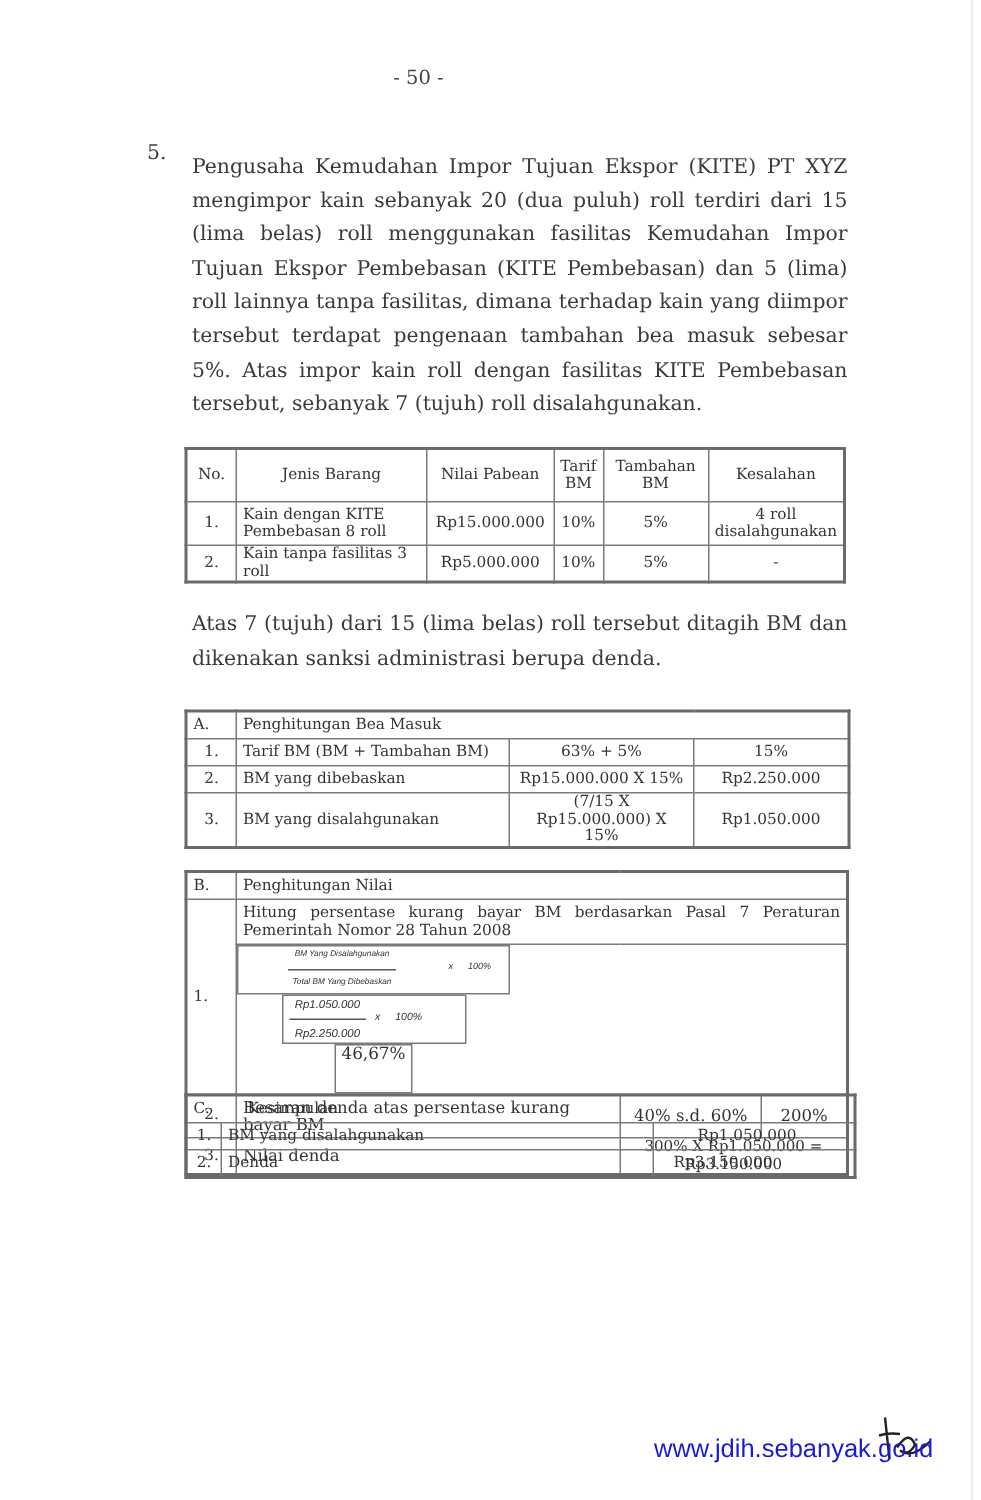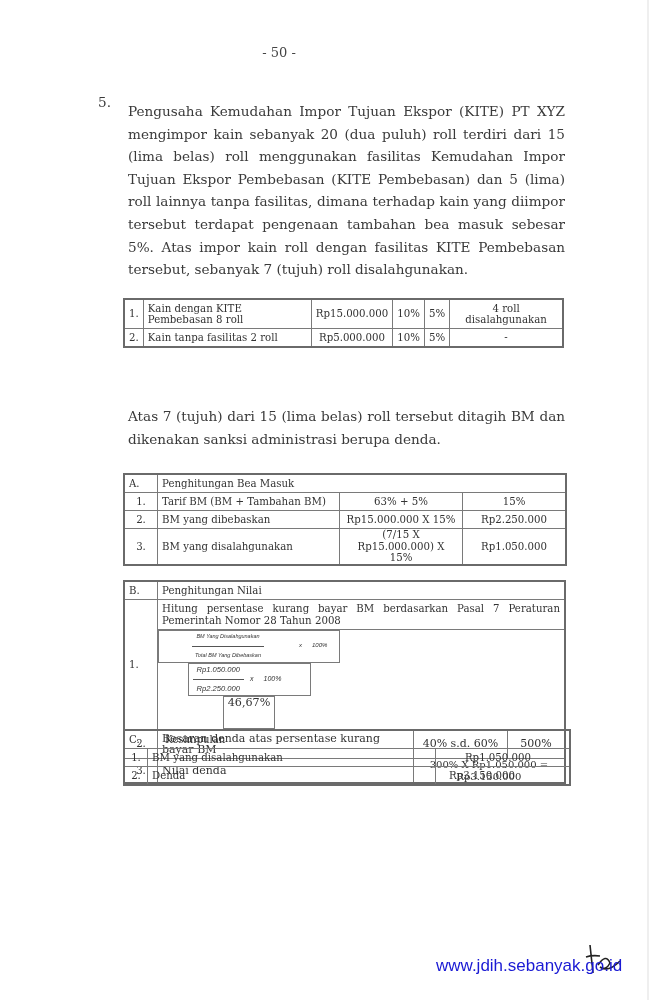--- a/index.html
+++ b/index.html
@@ -55,31 +55,39 @@
 
 <div class="page-edge"></div>
 
 <div class="page-number">- 50 -</div>
 
 <div class="para-num">5.</div>
 <div class="para para1">Pengusaha Kemudahan Impor Tujuan Ekspor (KITE) PT XYZ mengimpor kain sebanyak 20 (dua puluh) roll terdiri dari 15 (lima belas) roll menggunakan fasilitas Kemudahan Impor Tujuan Ekspor Pembebasan (KITE Pembebasan) dan 5 (lima) roll lainnya tanpa fasilitas, dimana terhadap kain yang diimpor tersebut terdapat pengenaan tambahan bea masuk sebesar 5%. Atas impor kain roll dengan fasilitas KITE Pembebasan tersebut, sebanyak 7 (tujuh) roll disalahgunakan.</div>
 
 <table id="t1" class="outer">
   <tbody>
+      <tr class="h">
+    <td class="c" style="width:25px">No.</td>
+    <td class="c" style="width:126px">Jenis Barang</td>
+    <td class="c" style="width:76px">Nilai Pabean</td>
+    <td class="c" style="width:24px">Tarif BM</td>
+    <td class="c" style="width:62px">Tambahan BM</td>
+    <td class="c">Kesalahan</td>
+  </tr>
   <tr class="r1">
     <td class="c">1.</td>
     <td>Kain dengan KITE Pembebasan 8 roll</td>
     <td class="c">Rp15.000.000</td>
     <td class="c">10%</td>
     <td class="c">5%</td>
     <td class="c">4 roll disalahgunakan</td>
   </tr>
   <tr class="r2">
     <td class="c">2.</td>
-    <td>Kain tanpa fasilitas 2 roll</td>
+    <td>Kain tanpa fasilitas 3 roll</td>
     <td class="c">Rp5.000.000</td>
     <td class="c">10%</td>
     <td class="c">5%</td>
     <td class="c">-</td>
   </tr>
 </tbody>
   </table>
 
 <div class="para para2">Atas 7 (tujuh) dari 15 (lima belas) roll tersebut ditagih BM dan dikenakan sanksi administrasi berupa denda.</div>
 
@@ -140,21 +148,21 @@
         <span class="mul">x</span>
         <span class="pct">100%</span>
       </div>
     </td>
     <td class="c" style="font-size:11.2px">46,67%</td>
   </tr>
   <tr class="b2">
     <td class="c">2.</td>
     <td style="font-size:11px">Besaran denda atas persentase kurang bayar BM</td>
     <td class="c" style="font-size:11px">40% s.d. 60%</td>
-    <td class="c" style="font-size:11px">500%</td>
+    <td class="c" style="font-size:11px">200%</td>
   </tr>
   <tr>
     <td class="c">3.</td>
     <td style="font-size:11px">Nilai denda</td>
     <td class="c" colspan="2" style="font-size:10px">300% X Rp1.050.000 = Rp3.150.000</td>
   </tr>
 </tbody>
   </table>
 
 <table id="tC" class="outer">

